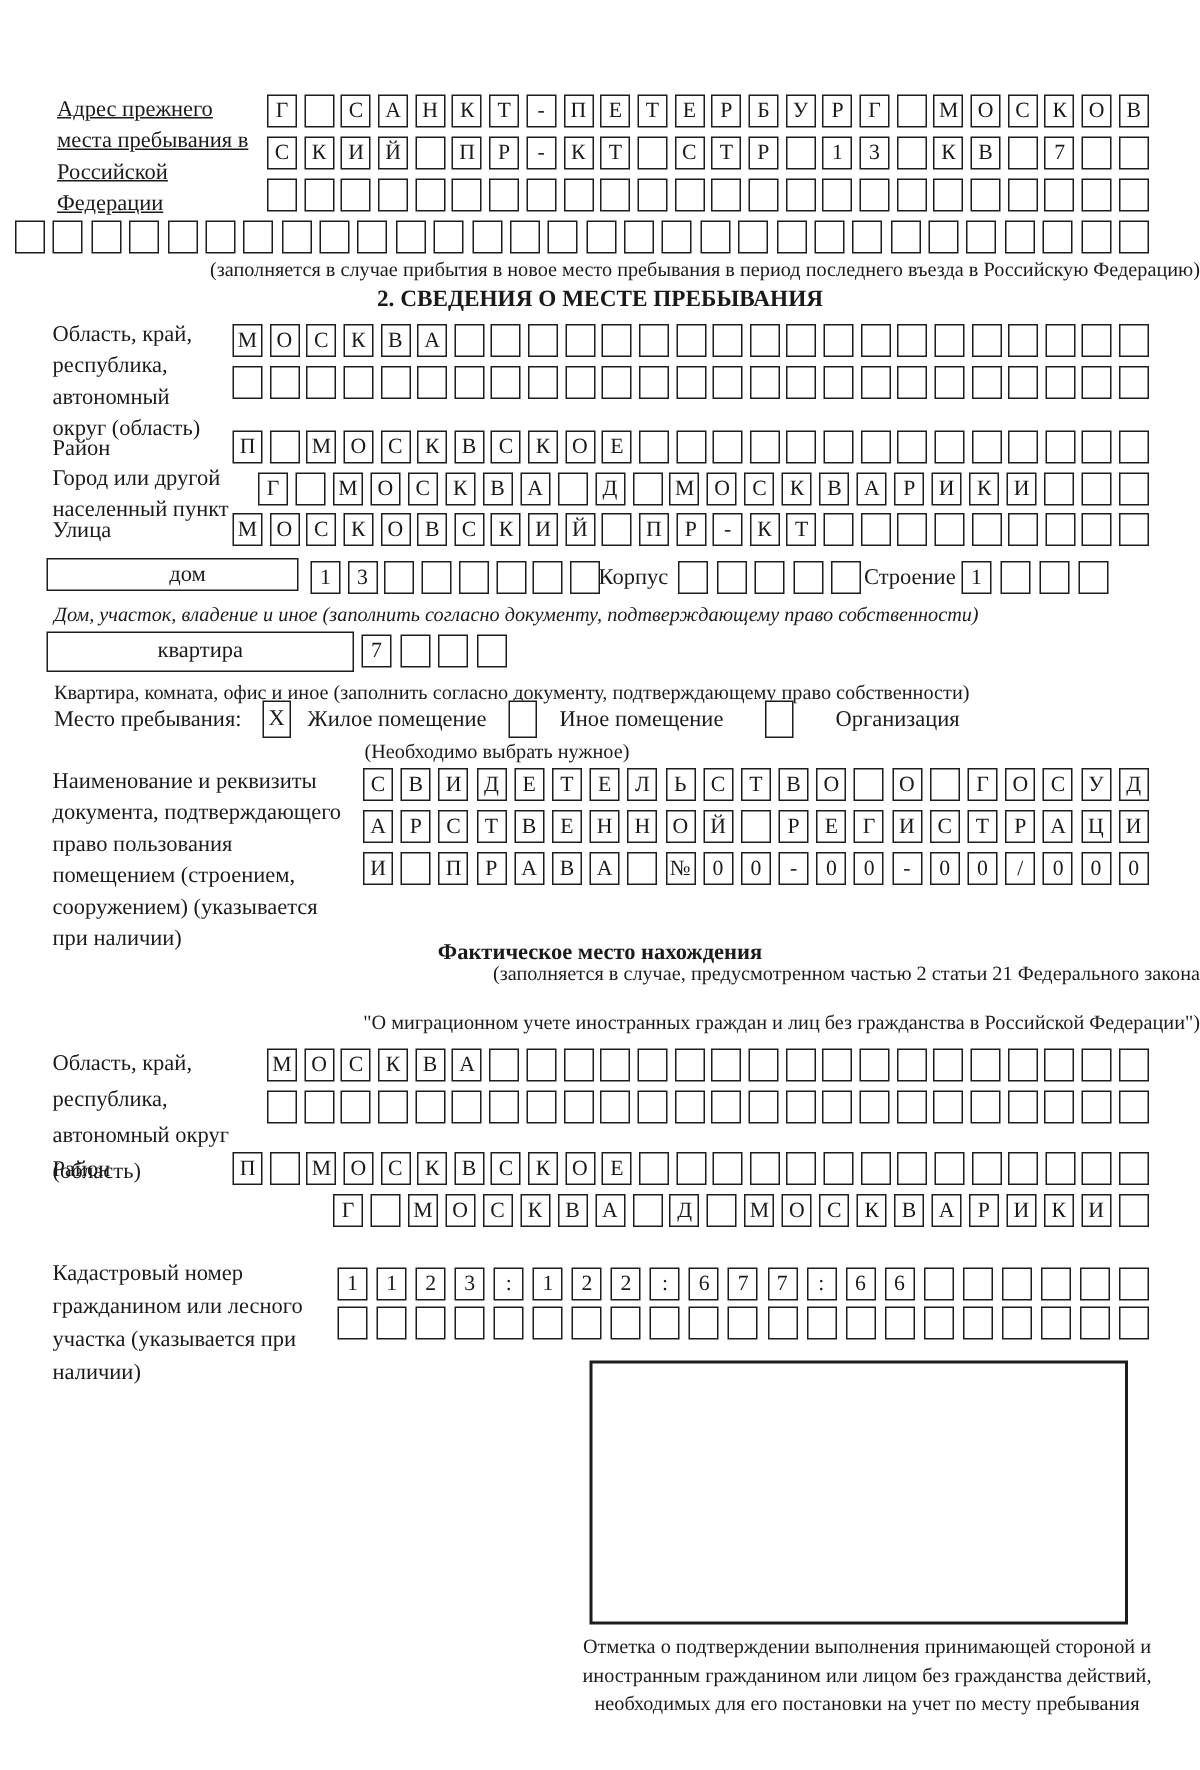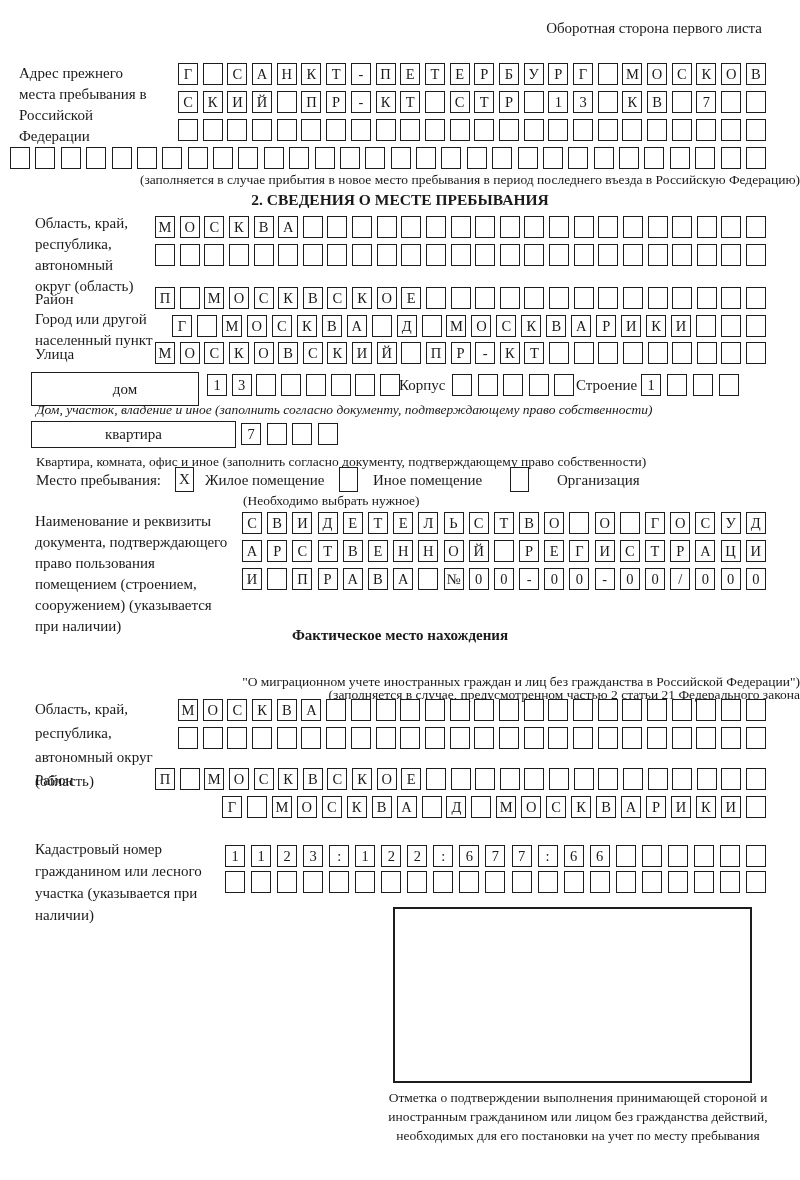--- a/index.html
+++ b/index.html
@@ -26,23 +26,22 @@
   .caption{font-size:13.5px;line-height:18px;text-align:right;width:800px;left:0;}
   .title{font-weight:bold;font-size:15.5px;text-align:center;width:800px;left:0;}
   .header-note{font-size:15px;}
   .stamp-box{position:absolute;box-sizing:border-box;border:2px solid #1d1d1d;background:#fff;}
 </style>
 </head>
 <body>
 
 <div class="page">
 
-  <div class="abs header-note" style="top:20px;left:0;width:762px;text-align:right;">Оборотная сторона первого листа</div>
-
-  <div class="abs lbl" style="top:63px;left:19px;width:142px;">Адрес прежнего места пребывания в Российской Федерации</div>
+
+  <div class="abs lbl" style="top:63px;left:38px;width:142px;text-decoration:underline;">Адрес прежнего места пребывания в Российской Федерации</div>
   <div class="cells" style="top:63px;left:178px;width:588px;">
       <span class="cell">Г</span>
       <span class="cell"></span>
       <span class="cell">С</span>
       <span class="cell">А</span>
       <span class="cell">Н</span>
       <span class="cell">К</span>
       <span class="cell">Т</span>
       <span class="cell">-</span>
       <span class="cell">П</span>
@@ -285,21 +284,21 @@
       <span class="cell"></span>
       <span class="cell"></span>
       <span class="cell"></span>
       <span class="cell"></span>
       <span class="cell"></span>
       <span class="cell"></span>
       <span class="cell"></span>
       <span class="cell"></span>
     </div>
 
-  <div class="bigbox" style="top:372px;left:31px;width:168px;height:34px;padding-left:20px;">дом</div>
+  <div class="bigbox" style="top:372px;left:31px;width:168px;height:22px;padding-left:20px;">дом</div>
   <div class="cells" style="top:374px;left:207px;width:193px;">
       <span class="cell">1</span>
       <span class="cell">3</span>
       <span class="cell"></span>
       <span class="cell"></span>
       <span class="cell"></span>
       <span class="cell"></span>
       <span class="cell"></span>
       <span class="cell"></span>
     </div>
@@ -403,21 +402,21 @@
       <span class="cell">-</span>
       <span class="cell">0</span>
       <span class="cell">0</span>
       <span class="cell">/</span>
       <span class="cell">0</span>
       <span class="cell">0</span>
       <span class="cell">0</span>
     </div>
 
   <div class="abs title" style="top:627px;font-size:15px;">Фактическое место нахождения</div>
-  <div class="abs caption" style="top:686px;">(заполняется в случае, предусмотренном частью 2 статьи 21 Федерального закона</div>
+  <div class="abs caption" style="top:640px;">(заполняется в случае, предусмотренном частью 2 статьи 21 Федерального закона</div>
   <div class="abs caption" style="top:673px;">"О миграционном учете иностранных граждан и лиц без гражданства в Российской Федерации")</div>
 
   <div class="abs lbl" style="top:697px;left:35px;width:152px;line-height:24px;">Область, край, республика, автономный округ (область)</div>
   <div class="cells" style="top:699px;left:178px;width:588px;">
       <span class="cell">М</span>
       <span class="cell">О</span>
       <span class="cell">С</span>
       <span class="cell">К</span>
       <span class="cell">В</span>
       <span class="cell">А</span>

